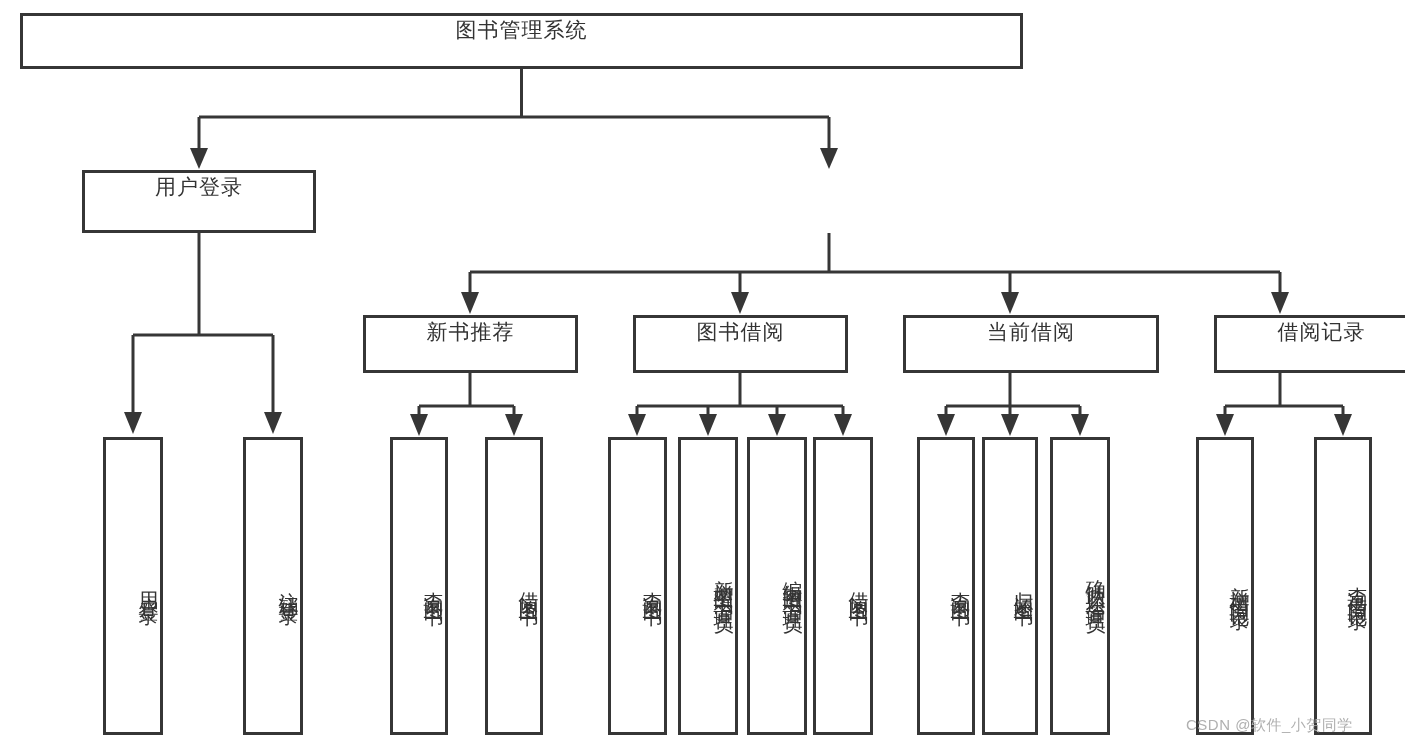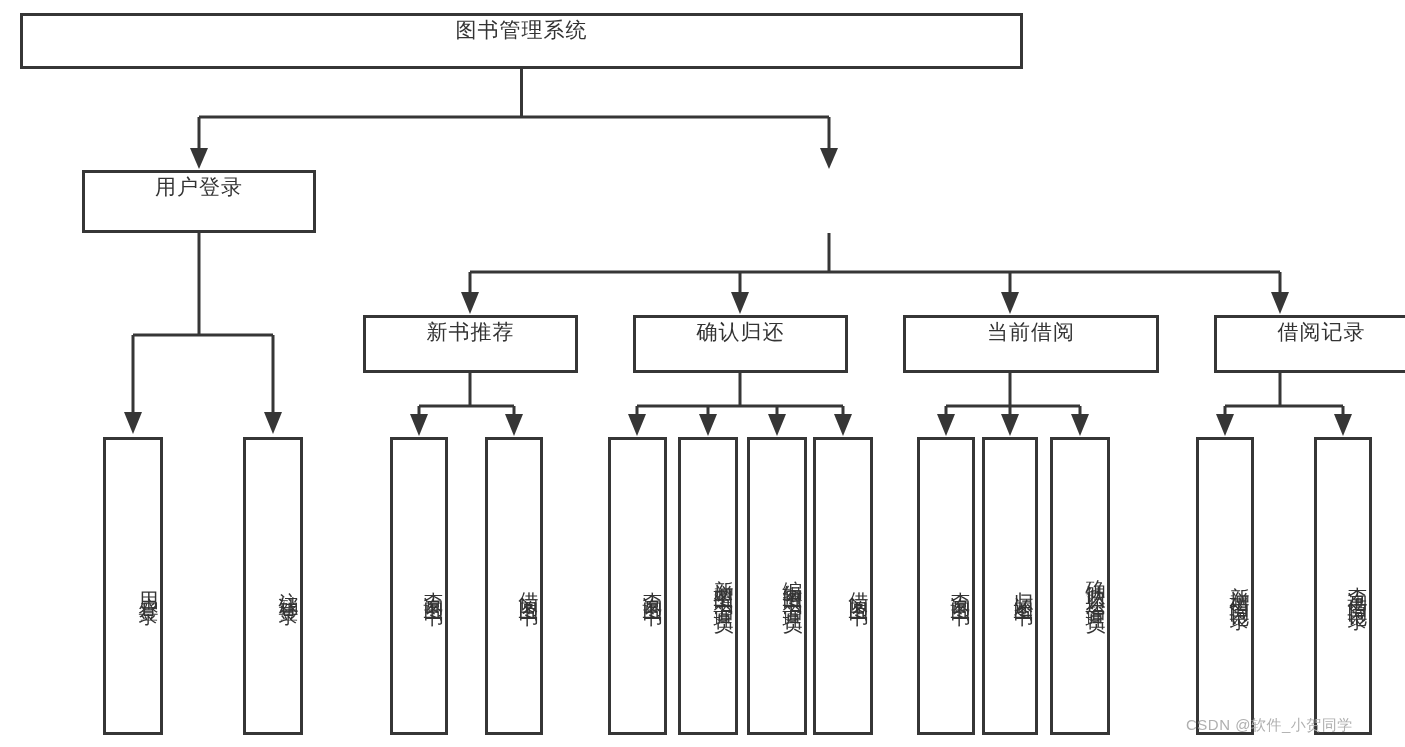--- a/index.html
+++ b/index.html
@@ -93,21 +93,21 @@
   </div>
 
   <div class="box h" style="left:82px;top:170px;width:234px;height:63px">
     <span>用户登录</span>
   </div>
 
   <div class="box h" style="left:363px;top:315px;width:215px;height:58px">
     <span>新书推荐</span>
   </div>
   <div class="box h" style="left:633px;top:315px;width:215px;height:58px">
-    <span>确认归还</span>
+    <span>图书借阅</span>
   </div>
   <div class="box h" style="left:903px;top:315px;width:256px;height:58px">
     <span>当前借阅</span>
   </div>
   <div class="box h" style="left:1214px;top:315px;width:215px;height:58px">
     <span>借阅记录</span>
   </div>
 
   <div class="box v" style="left:103px;top:437px;width:60px;height:298px">
     <span>用户登录</span>

